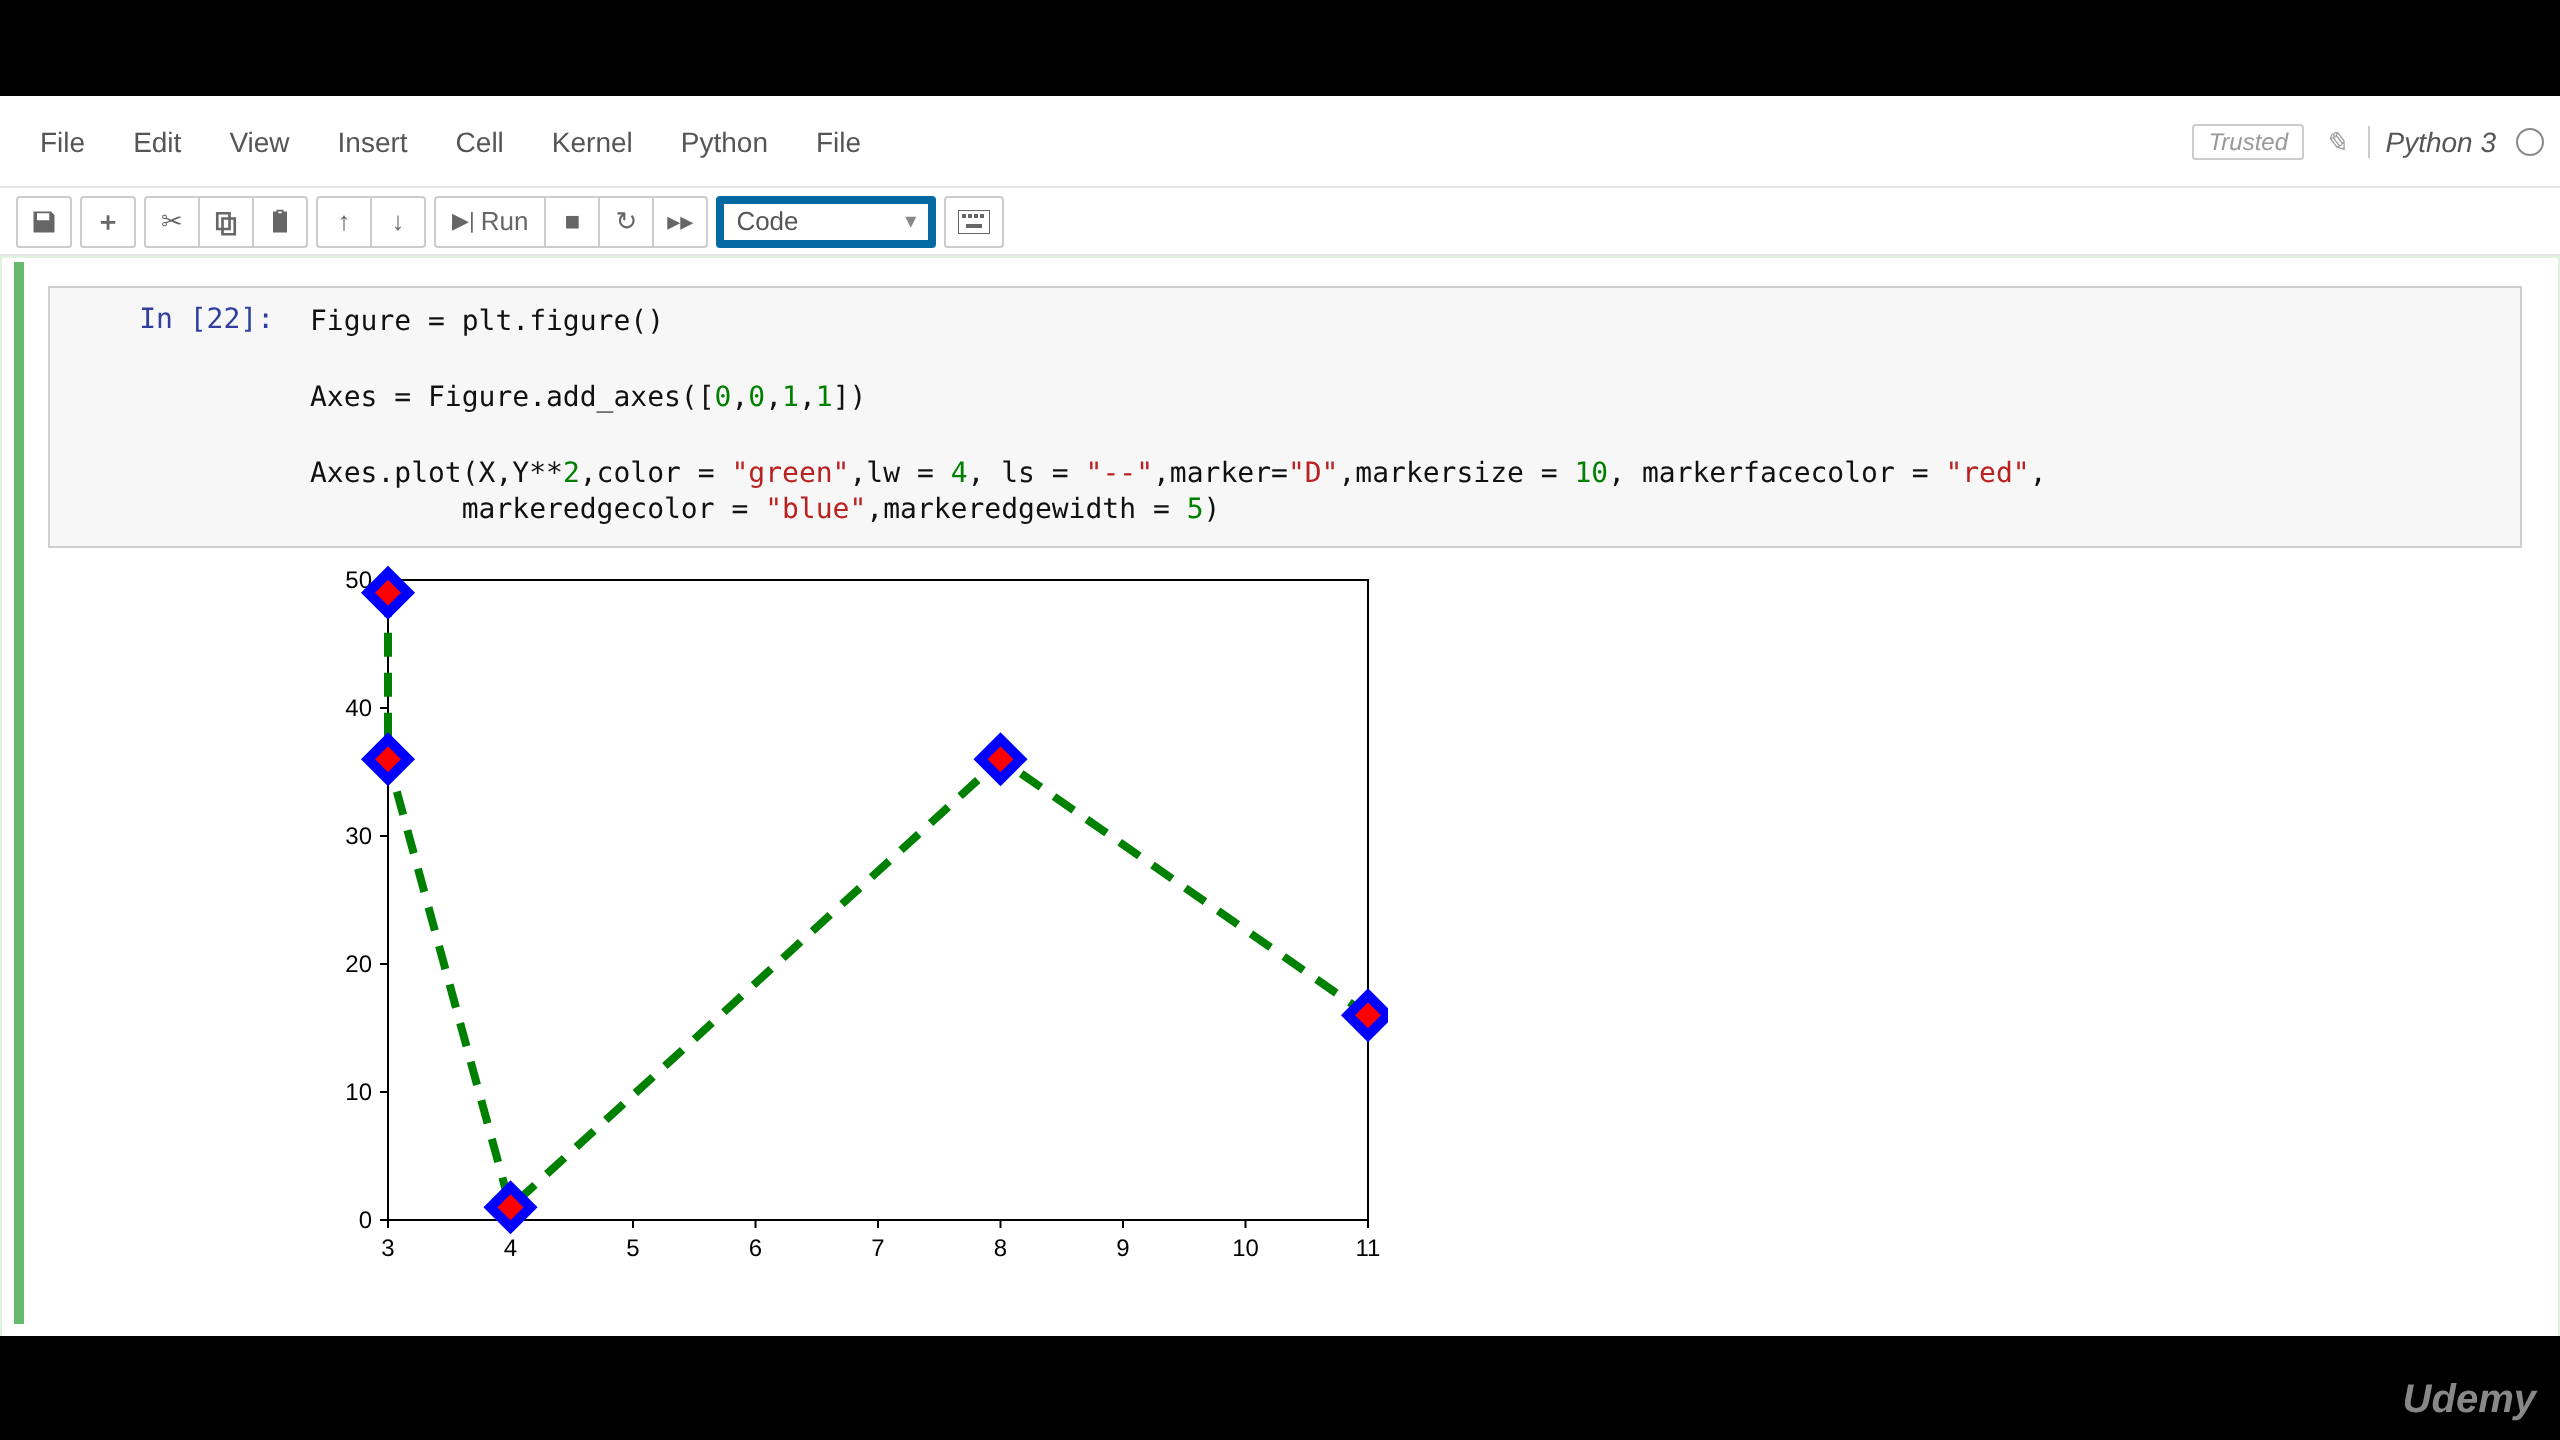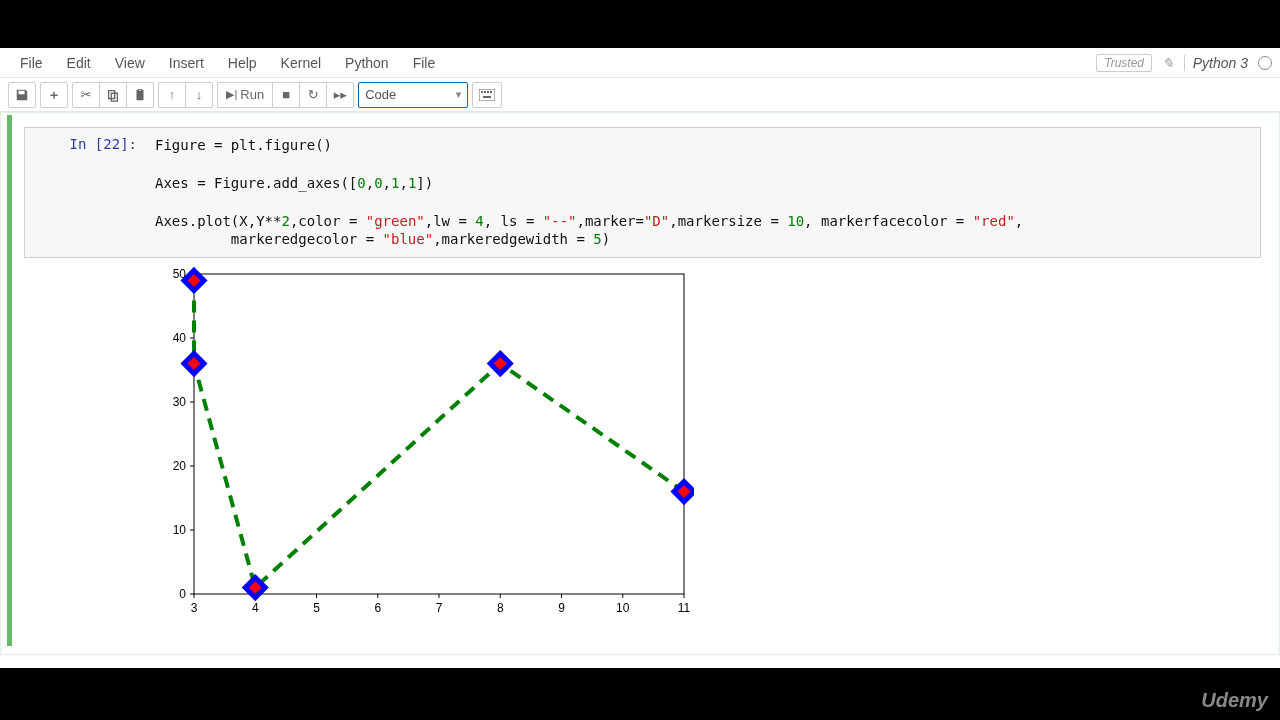--- a/index.html
+++ b/index.html
@@ -14,21 +14,21 @@
 .letterbox-top { height: 48px; background: #000; }
 .letterbox-bottom { height: 52px; background: #000; position: relative; }
 .udemy-logo {
   position: absolute; right: 12px; bottom: 8px;
   color: #888; font-style: italic; font-weight: bold; font-size: 20px;
 }
 .notebook-area {
   height: 620px; background: #fff; display: flex; flex-direction: column;
 }
 .menubar {
-  height: 30px; display: flex; align-items: center;
+  height: 46px; display: flex; align-items: center;
   border-bottom: 1px solid #e7e7e7; padding: 0 8px;
   font-size: 14px; color: #333;
 }
 .menu-left { display: flex; gap: 0; }
 .menu-item {
   padding: 4px 12px; cursor: pointer; color: #555;
 }
 .menu-right {
   margin-left: auto; display: flex; align-items: center; gap: 10px;
   color: #999; font-size: 13px; font-style: italic;
@@ -49,21 +49,21 @@
   height: 26px; min-width: 28px; padding: 0 6px; border-radius: 2px;
   display: flex; align-items: center; justify-content: center; cursor: pointer;
   font-size: 13px;
 }
 .tb-group { display: flex; gap: 0; }
 .tb-group .tb-btn { border-radius: 0; margin-left: -1px; }
 .tb-group .tb-btn:first-child { border-top-left-radius: 2px; border-bottom-left-radius: 2px; margin-left: 0; }
 .tb-group .tb-btn:last-child { border-top-right-radius: 2px; border-bottom-right-radius: 2px; }
 .run-btn { display: flex; align-items: center; gap: 3px; padding: 0 8px; }
 .celltype-select {
-  height: 26px; border: 1px solid #0369a1; background: #fff; font-size: 13px;
+  height: 26px; border: 4px solid #0369a1; background: #fff; font-size: 13px;
   color: #555; padding: 0 22px 0 6px; border-radius: 2px; position: relative;
   display: flex; align-items: center; min-width: 110px;
 }
 .celltype-select::after {
   content: "▾"; position: absolute; right: 6px; color: #888; font-size: 11px;
 }
 .notebook-body {
   flex: 1; overflow: auto; padding: 0;
 }
 .cell {
@@ -99,21 +99,21 @@
 <div class="letterbox-top"></div>
 
 <div class="notebook-area">
 
   <div class="menubar">
     <div class="menu-left">
       <div class="menu-item">File</div>
       <div class="menu-item">Edit</div>
       <div class="menu-item">View</div>
       <div class="menu-item">Insert</div>
-      <div class="menu-item">Help</div>
+      <div class="menu-item">Cell</div>
       <div class="menu-item">Kernel</div>
       <div class="menu-item">Python</div>
       <div class="menu-item">File</div>
     </div>
     <div class="menu-right">
       <span class="trusted">Trusted</span>
       <span class="edit-icon">✎</span>
       <span class="kernel-name">Python 3</span>
       <span class="kernel-indicator"></span>
     </div>

